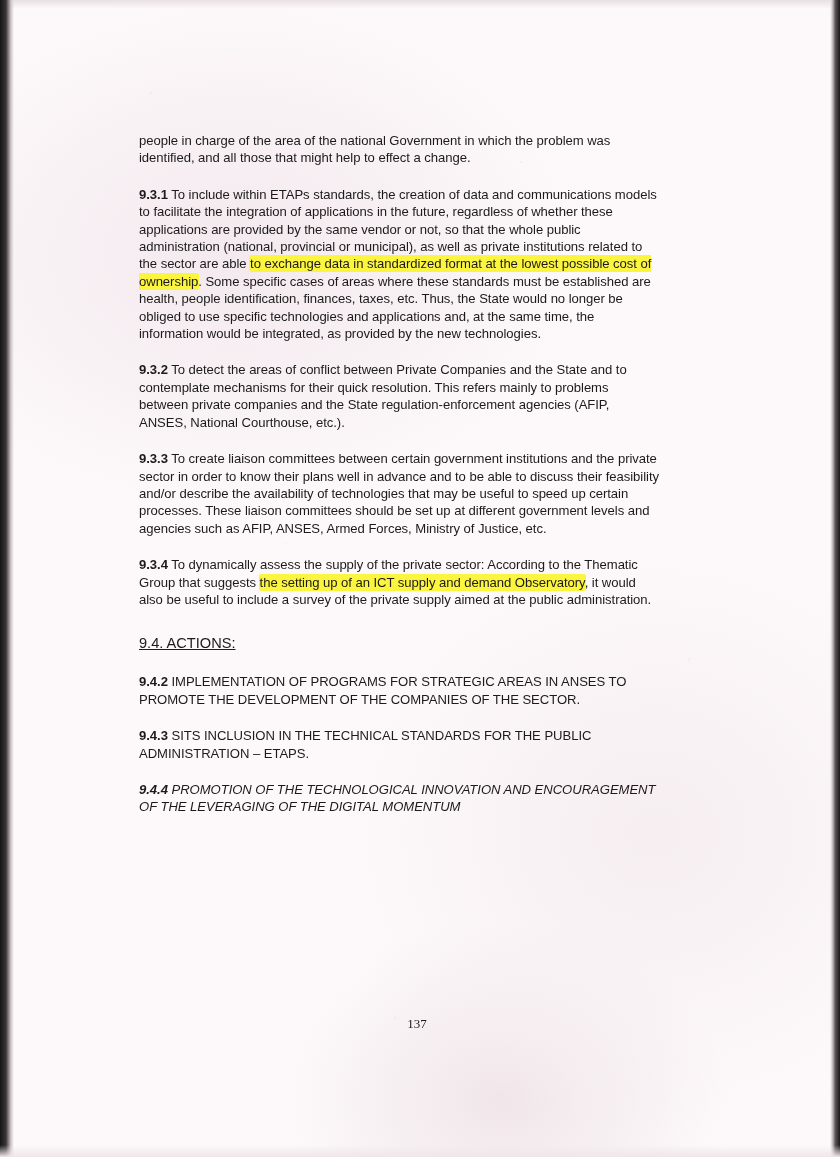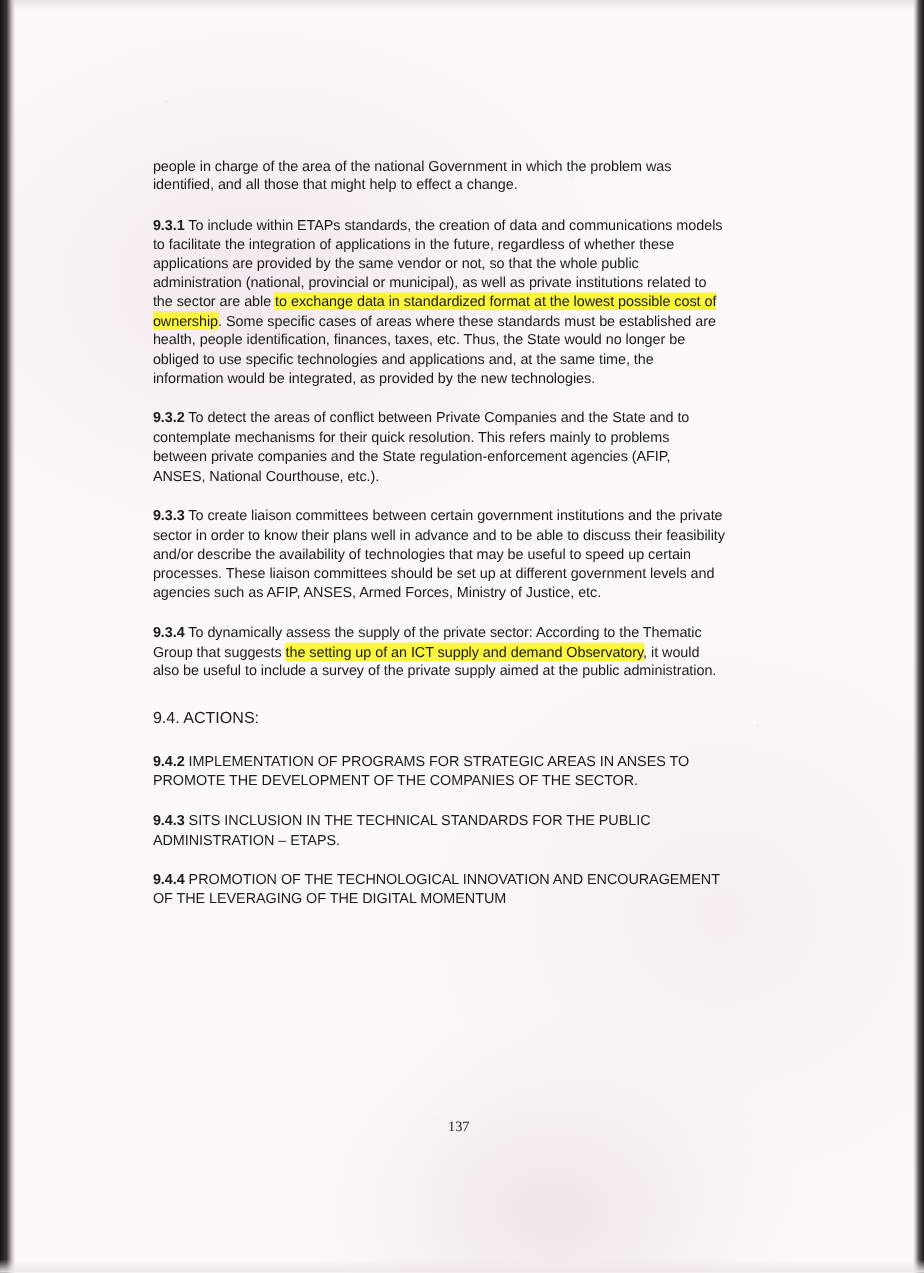--- a/index.html
+++ b/index.html
@@ -48,39 +48,40 @@
     height: 12px;
     background: linear-gradient(0deg, #efe6ea 0%, rgba(253,249,250,0) 100%);
   }
   .content {
     position: absolute;
     left: 139px;
     top: 126px;
     width: 520px;
   }
   p.para {
-    margin: 16px 0 19px 0;
+    margin: 6px 0 19px 0;
     font-size: 13.1px;
     line-height: 17.4px;
     color: #1c1a1b;
     text-align: left;
     letter-spacing: -0.05px;
   }
-  p.para:last-child { margin-bottom: 0; }
+  p.para:last-child { margin-bottom: 0; font-style: italic; }
   .num { font-weight: bold; }
   .hl {
     background: #fbf53f;
     box-shadow: 0 0 0 1px #fbf53f;
     border-radius: 1px;
   }
   .heading {
     margin: 26px 0 21px 0;
     font-size: 14.6px;
     line-height: 18px;
     color: #1c1a1b;
+    text-decoration: underline;
   }
   .caps {
     font-size: 13.4px;
     line-height: 17.6px;
   }
   .ital { }
   .folio {
     position: absolute;
     left: 0;
     right: 6px;

